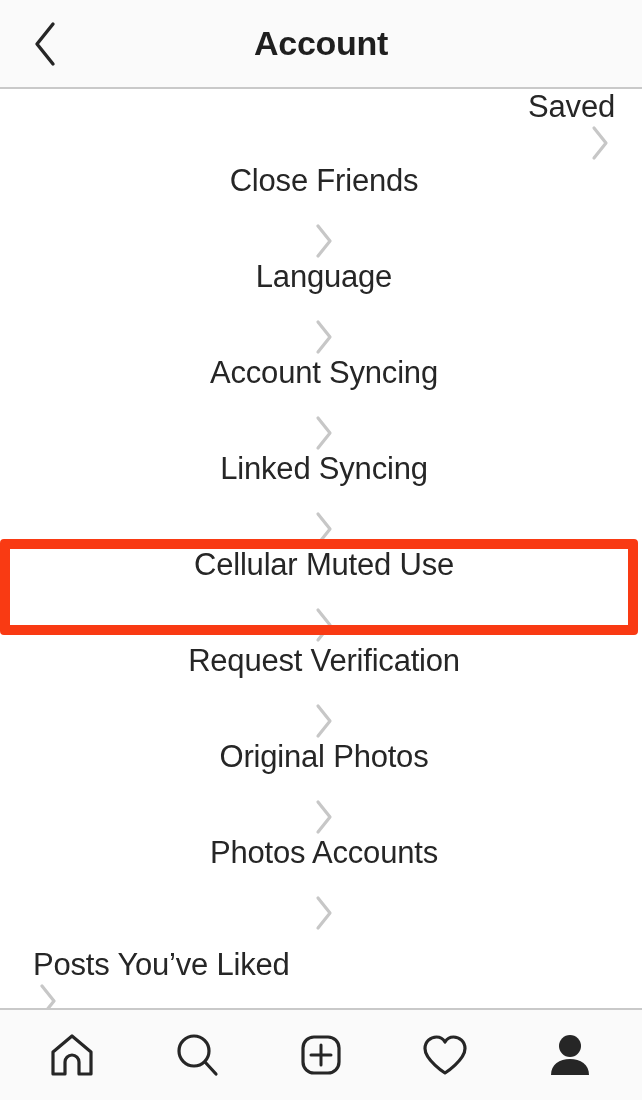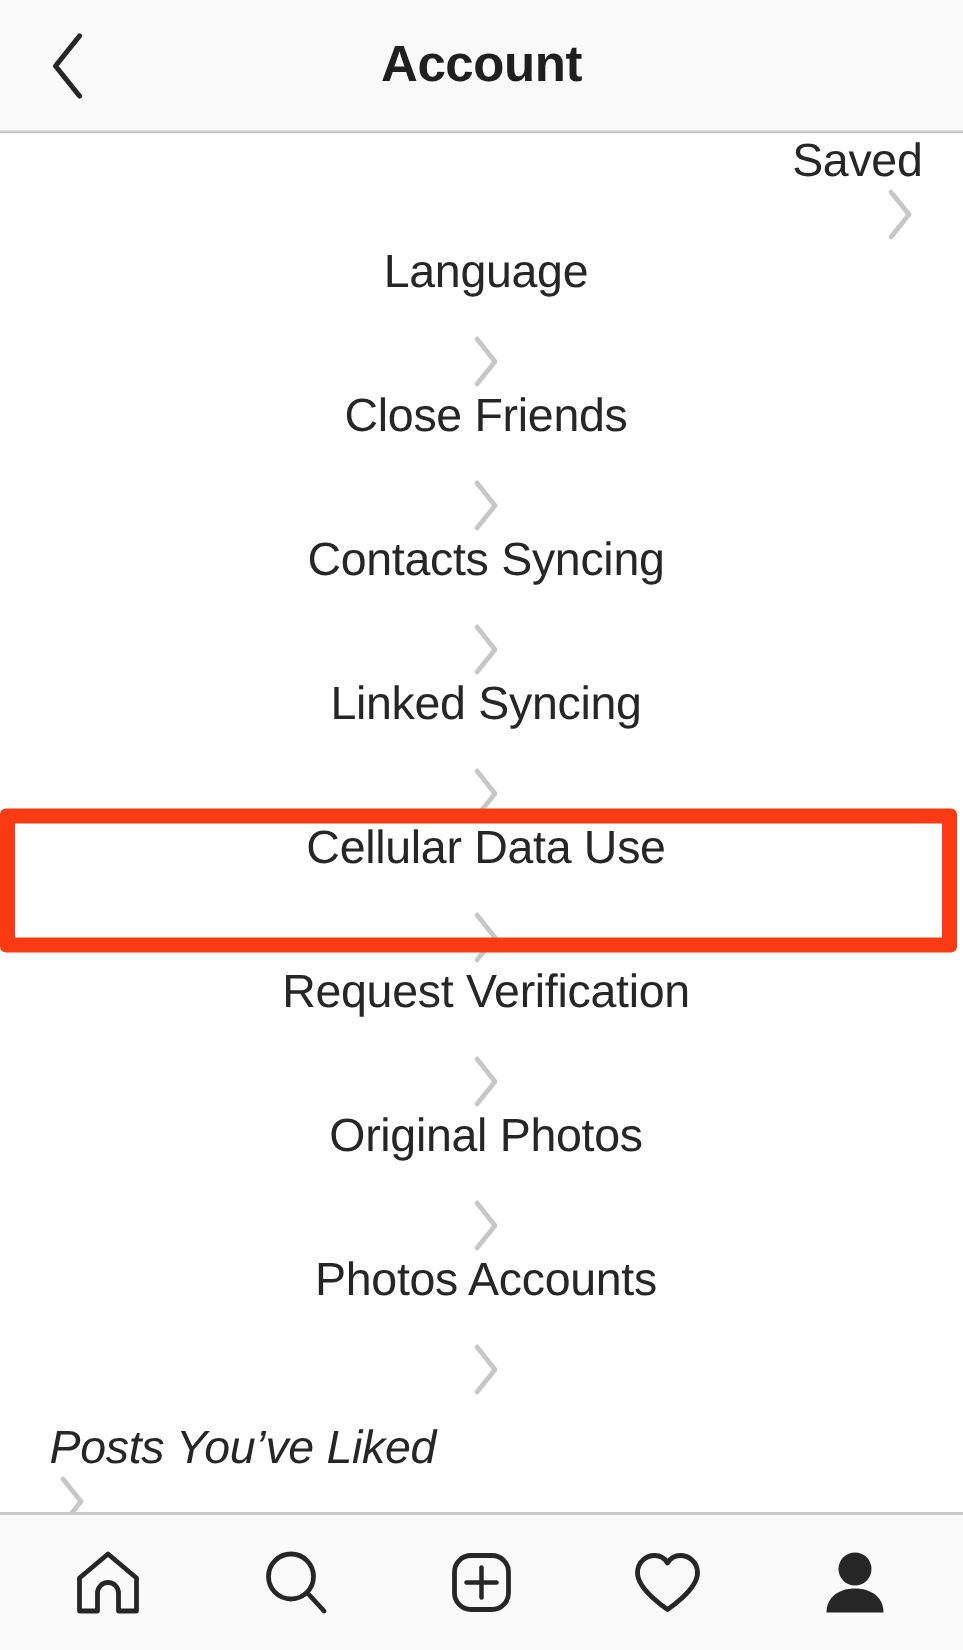--- a/index.html
+++ b/index.html
@@ -95,21 +95,20 @@
   .row.clipped {
     height: 74px;
     align-items: flex-end;
     padding-bottom: 14px;
   }
   
   .row.clipped-bottom {
     height: 78px;
     align-items: flex-start;
     padding-top: 16px;
-    font-style: italic;
   }
 
   
   .highlight-box {
     position: absolute;
     left: 0px;
     top: 450px;
     width: 638px;
     height: 96px;
     border: 10px solid #f93a13;
@@ -162,57 +161,57 @@
     <div class="row clipped">
       <span class="row-label">Saved</span>
       <span class="row-chevron">
         <svg width="22" height="36" viewBox="0 0 22 36" fill="none" xmlns="http://www.w3.org/2000/svg">
           <path d="M5 3 L17 18 L5 33" stroke="#c7c7c7" stroke-width="3.2" stroke-linecap="round" stroke-linejoin="round" fill="none"></path>
         </svg>
       </span>
     </div>
 
     <div class="row">
+      <span class="row-label">Close Friends</span>
+      <span class="row-chevron">
+        <svg width="22" height="36" viewBox="0 0 22 36" fill="none" xmlns="http://www.w3.org/2000/svg">
+          <path d="M5 3 L17 18 L5 33" stroke="#c7c7c7" stroke-width="3.2" stroke-linecap="round" stroke-linejoin="round" fill="none"></path>
+        </svg>
+      </span>
+    </div>
+
+    <div class="row">
       <span class="row-label">Language</span>
       <span class="row-chevron">
         <svg width="22" height="36" viewBox="0 0 22 36" fill="none" xmlns="http://www.w3.org/2000/svg">
           <path d="M5 3 L17 18 L5 33" stroke="#c7c7c7" stroke-width="3.2" stroke-linecap="round" stroke-linejoin="round" fill="none"></path>
         </svg>
       </span>
     </div>
 
     <div class="row">
-      <span class="row-label">Close Friends</span>
-      <span class="row-chevron">
-        <svg width="22" height="36" viewBox="0 0 22 36" fill="none" xmlns="http://www.w3.org/2000/svg">
-          <path d="M5 3 L17 18 L5 33" stroke="#c7c7c7" stroke-width="3.2" stroke-linecap="round" stroke-linejoin="round" fill="none"></path>
-        </svg>
-      </span>
-    </div>
-
-    <div class="row">
-      <span class="row-label">Contacts Syncing</span>
+      <span class="row-label">Account Syncing</span>
       <span class="row-chevron">
         <svg width="22" height="36" viewBox="0 0 22 36" fill="none" xmlns="http://www.w3.org/2000/svg">
           <path d="M5 3 L17 18 L5 33" stroke="#c7c7c7" stroke-width="3.2" stroke-linecap="round" stroke-linejoin="round" fill="none"></path>
         </svg>
       </span>
     </div>
 
     <div class="row">
       <span class="row-label">Linked Syncing</span>
       <span class="row-chevron">
         <svg width="22" height="36" viewBox="0 0 22 36" fill="none" xmlns="http://www.w3.org/2000/svg">
           <path d="M5 3 L17 18 L5 33" stroke="#c7c7c7" stroke-width="3.2" stroke-linecap="round" stroke-linejoin="round" fill="none"></path>
         </svg>
       </span>
     </div>
 
     <div class="row">
-      <span class="row-label">Cellular Data Use</span>
+      <span class="row-label">Cellular Muted Use</span>
       <span class="row-chevron">
         <svg width="22" height="36" viewBox="0 0 22 36" fill="none" xmlns="http://www.w3.org/2000/svg">
           <path d="M5 3 L17 18 L5 33" stroke="#c7c7c7" stroke-width="3.2" stroke-linecap="round" stroke-linejoin="round" fill="none"></path>
         </svg>
       </span>
     </div>
 
     <div class="row">
       <span class="row-label">Request Verification</span>
       <span class="row-chevron">

